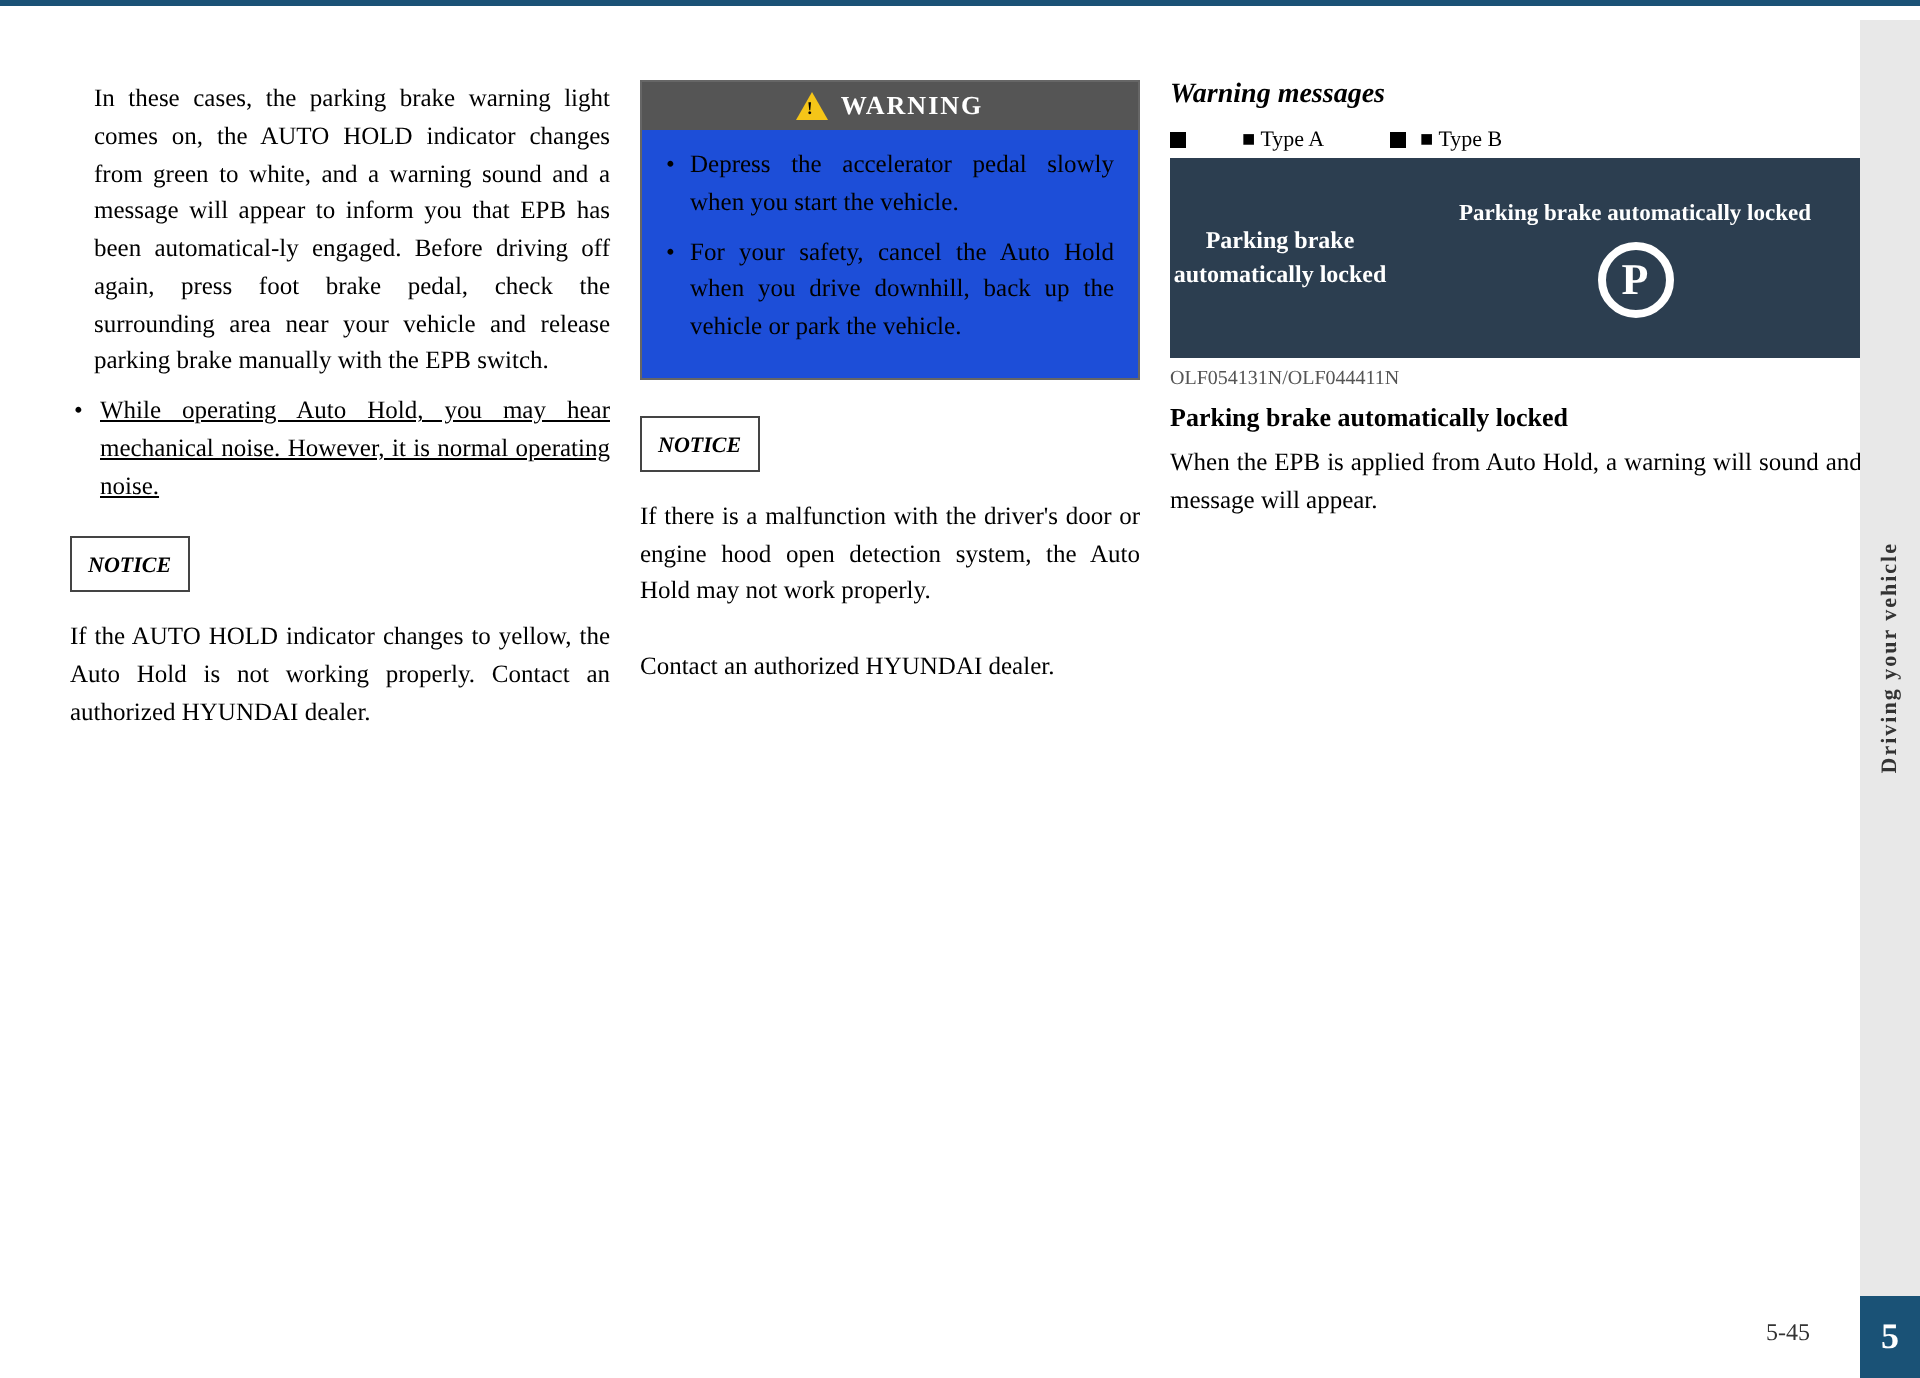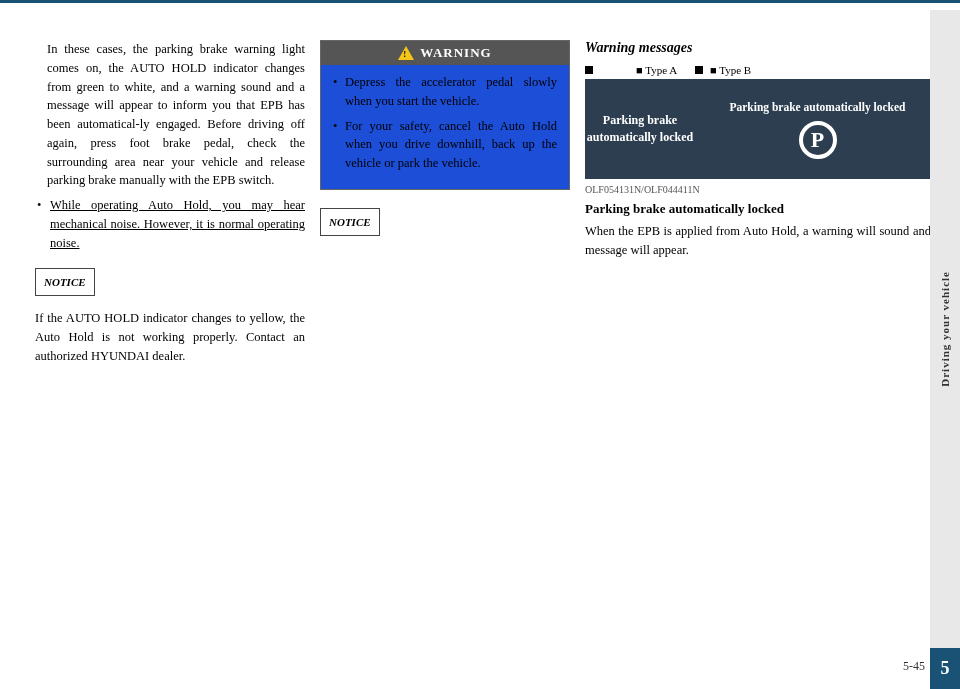--- a/index.html
+++ b/index.html
@@ -50,21 +50,21 @@
       flex-shrink: 0;
     }
 
     .right-column {
       flex: 1;
     }
 
     .page-number {
       position: absolute;
       bottom: 15px;
-      right: 35px;
+      right: 55px;
       font-size: 12px;
       color: #333;
     }
 
     
     .continued-label {
       font-size: 13px;
       font-weight: bold;
       margin-bottom: 8px;
     }
@@ -319,30 +319,35 @@
           <span class="warning-title">WARNING</span>
         </div>
         <div class="warning-bullet">Depress the accelerator pedal slowly when you start the vehicle.</div>
         <div class="warning-bullet">For your safety, cancel the Auto Hold when you drive downhill, back up the vehicle or park the vehicle.</div>
       </div>
 
       <div style="margin-top:8px;">
         <div class="notice-box-middle">
           <span class="notice-label">NOTICE</span>
         </div>
+        <div class="notice-text">
+          <span>If there is a malfunction with the driver's door or engine hood open detection system, the Auto Hold may not work properly.</span>
+          <br><br>
+          <span>Contact an authorized HYUNDAI dealer.</span>
+        </div>
       </div>
     </div>
 
     <div class="right-column">
       <div class="warning-messages-title">Warning messages</div>
 
       <div class="type-labels-row">
         <div class="type-label type-label-a">
           <span class="type-square"></span>
-          <span style="margin-left:18px; font-size:11px;padding-left:21px;">■ Type A</span>
+          <span style="margin-left:3px; font-size:11px;padding-left:21px;">■ Type A</span>
         </div>
         <div class="type-label type-label-b">
           <span class="type-square"></span>
           <span style="margin-left:3px; font-size:11px;">■ Type B</span>
         </div>
       </div>
 
       <div class="parking-images-row">
         <div class="parking-box-a">
           <span>Parking brake automatically locked</span>

